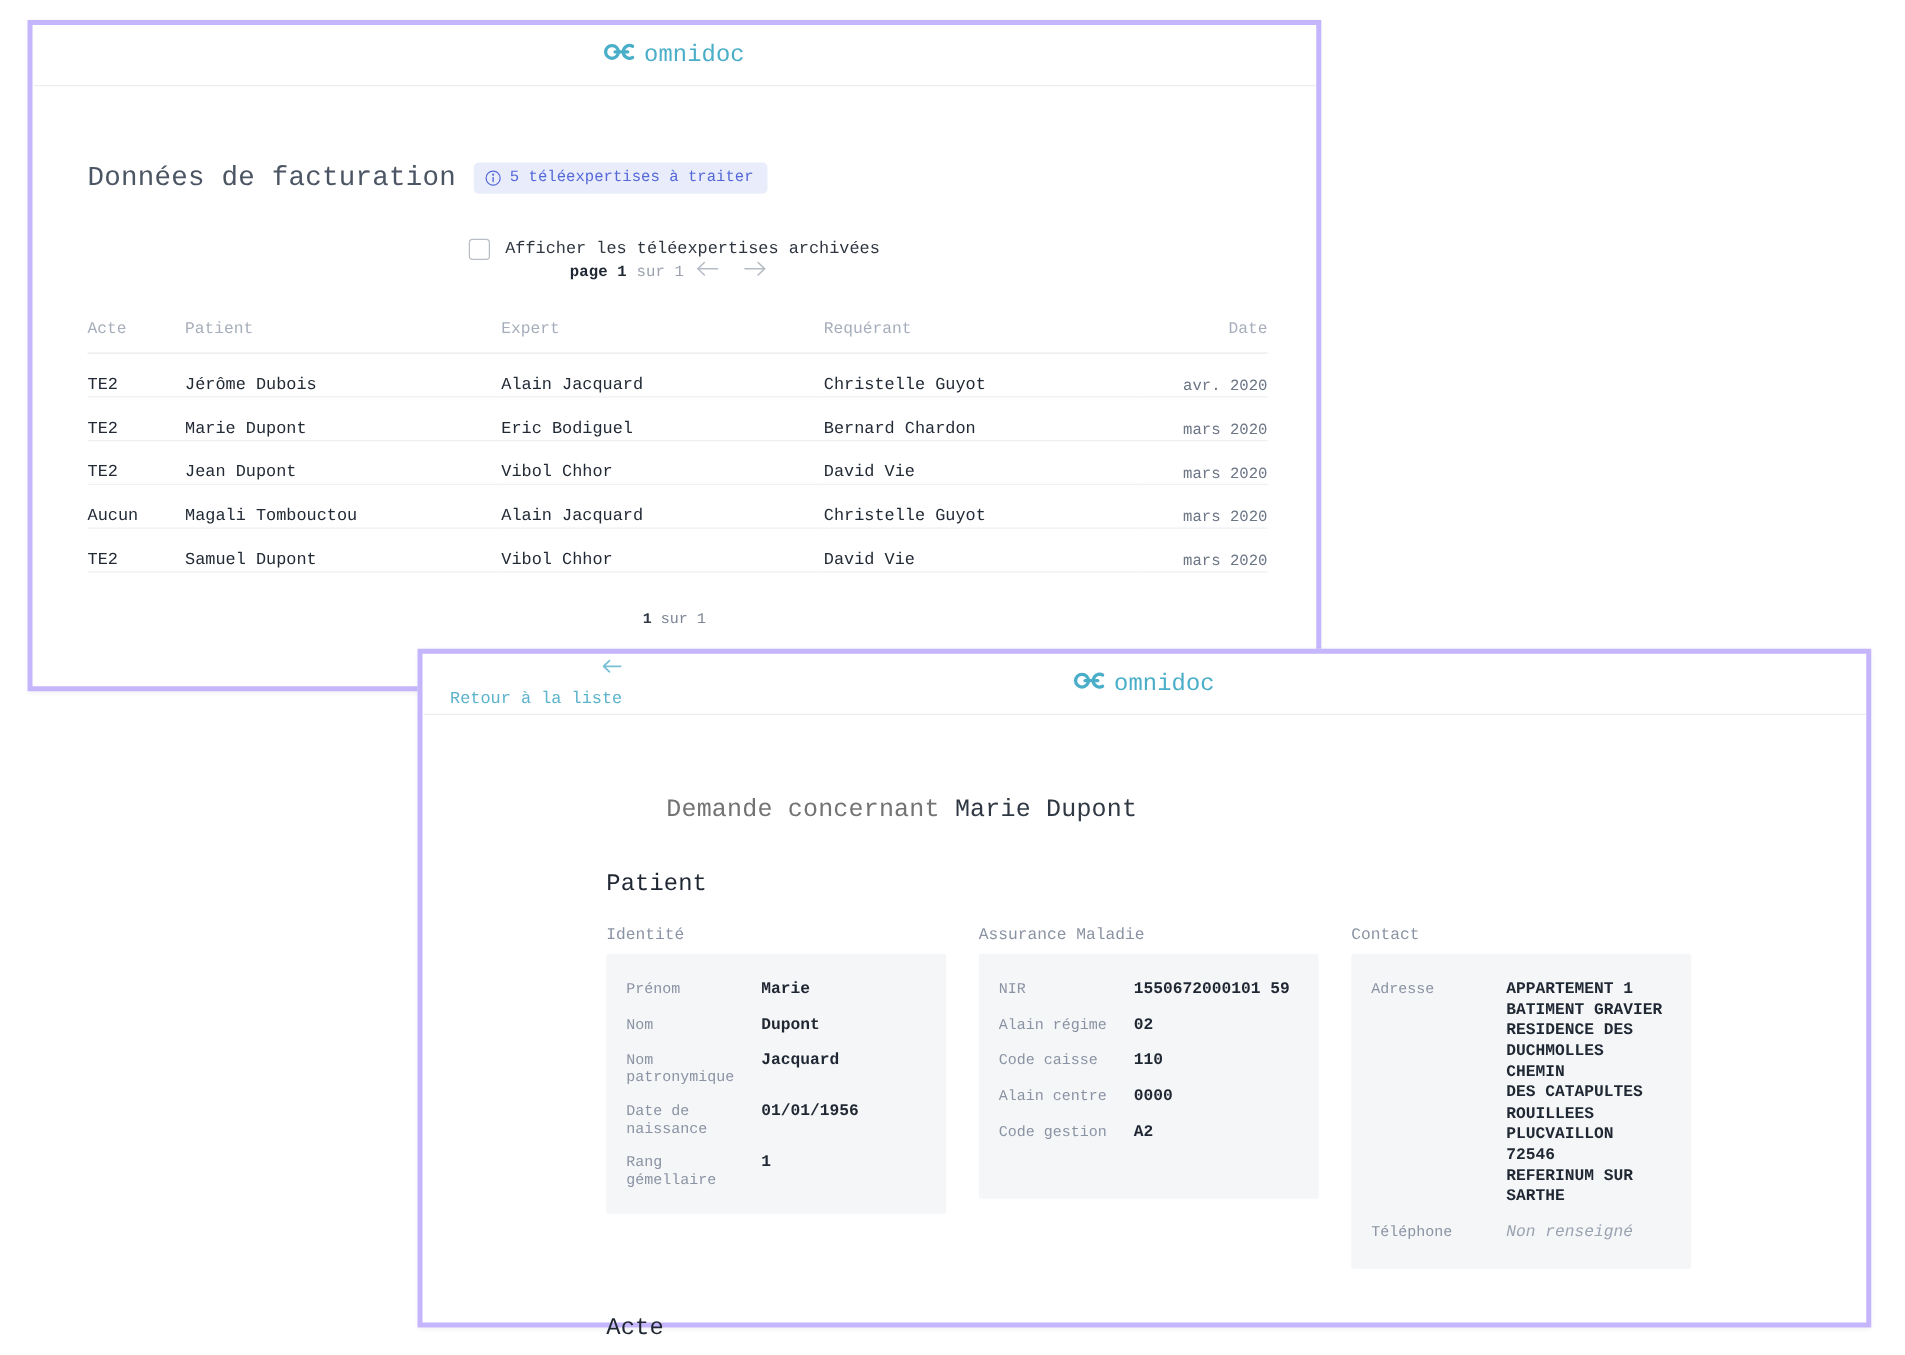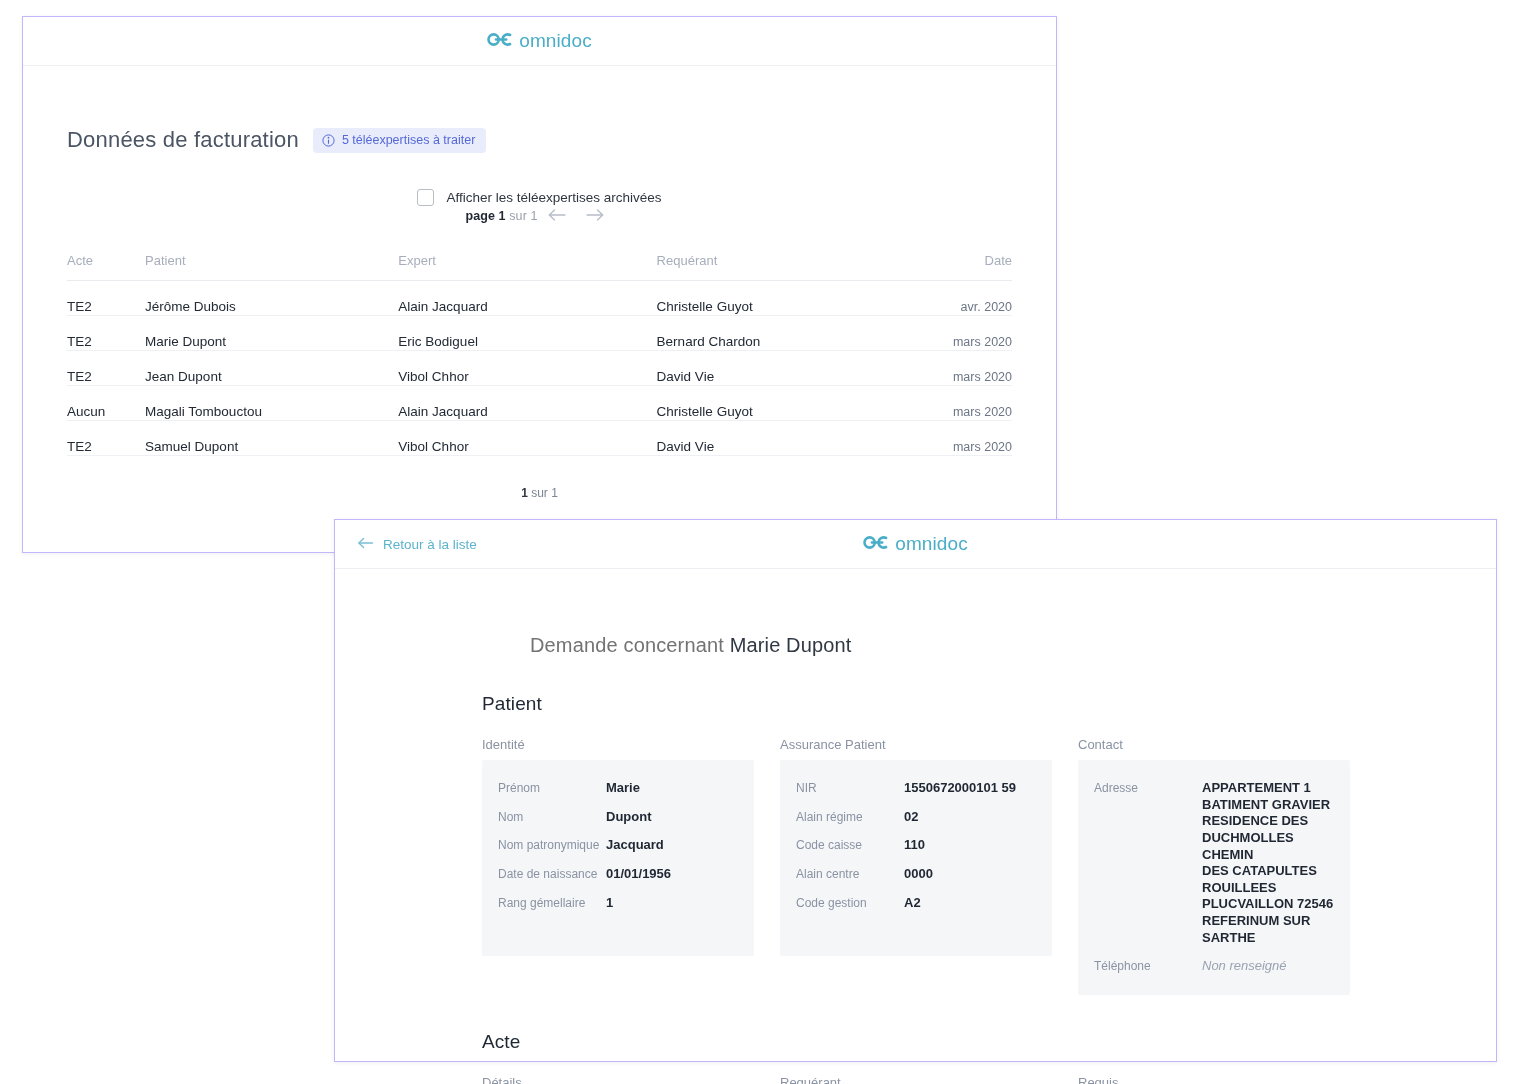--- a/index.html
+++ b/index.html
@@ -13,23 +13,24 @@
     position: relative;
     font-family: "Liberation Sans", sans-serif;
     -webkit-font-smoothing: antialiased;
     overflow: hidden;
   }
 
   
   .panel {
     position: absolute;
     background: #ffffff;
-    border: 1px solid #c4b5fd;
+    border: 4px solid #c4b5fd;
     box-sizing: border-box;
     box-shadow: 0 1px 4px rgba(30,40,60,0.07);
+    font-family: Liberation Mono, monospace;
   }
   .panel-header {
     height: 49px;
     border-bottom: 1px solid #eceef1;
     display: flex;
     align-items: center;
     justify-content: center;
     position: relative;
     box-sizing: border-box;
   }
@@ -183,20 +184,21 @@
     position: absolute;
     left: 22px;
     top: 50%;
     transform: translateY(-50%);
     display: inline-flex;
     align-items: flex-end;
     gap: 9px;
     color: #5cb3cc;
     font-size: 13.5px;
     cursor: pointer;
+    flex-direction: column;
   }
   .detail-header-back .arrow-l {
     font-size: 16px;
     line-height: 1;
     color: #79c0d5;
   }
   .detail-body {
     padding: 0 147px;
   }
   .demande-title {
@@ -436,21 +438,21 @@
             <span class="fval">01/01/1956</span>
           </div>
           <div class="frow">
             <span class="fkey">Rang gémellaire</span>
             <span class="fval">1</span>
           </div>
         </div>
       </div>
 
       <div class="col">
-        <div class="col-label">Assurance Patient</div>
+        <div class="col-label">Assurance Maladie</div>
         <div class="fieldbox tall">
           <div class="frow">
             <span class="fkey">NIR</span>
             <span class="fval">1550672000101 59</span>
           </div>
           <div class="frow">
             <span class="fkey">Alain régime</span>
             <span class="fval">02</span>
           </div>
           <div class="frow">

